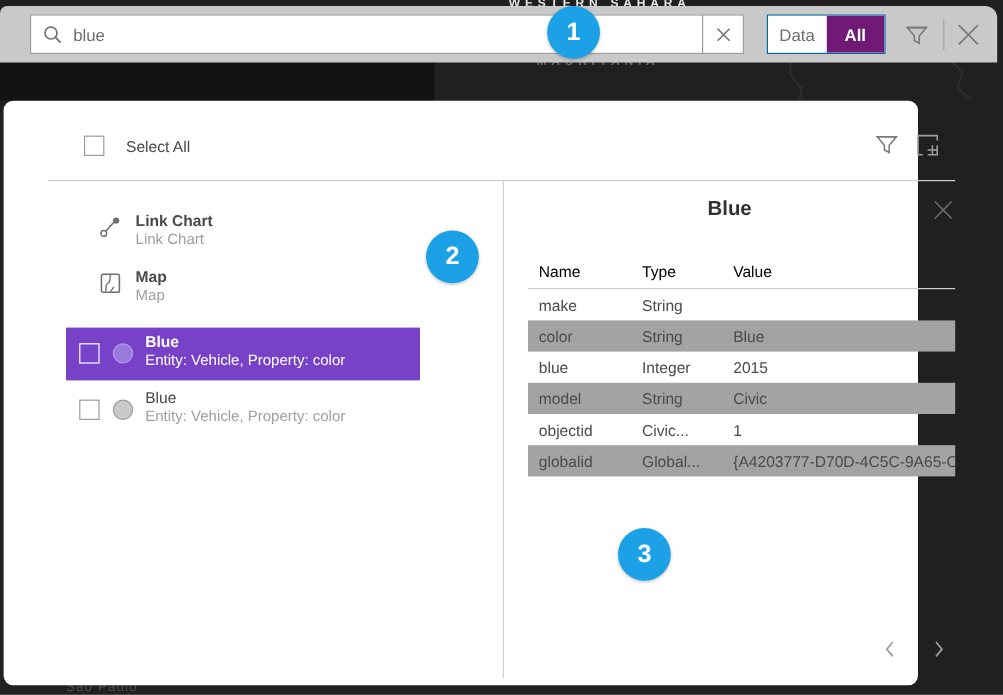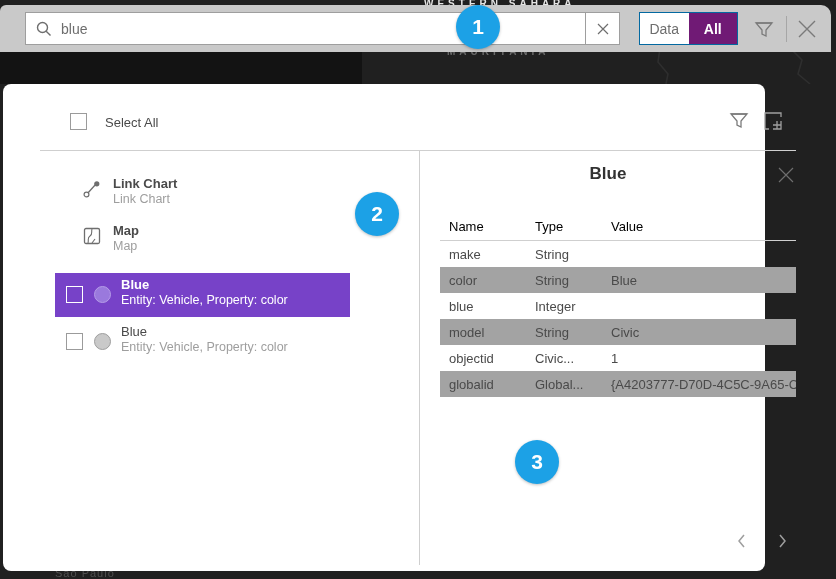--- a/index.html
+++ b/index.html
@@ -191,20 +191,21 @@
       <div>String</div>
     </div>
     <div class="frow alt">
       <div>color</div>
       <div>String</div>
       <div>Blue</div>
     </div>
     <div class="frow">
       <div>blue</div>
       <div>Integer</div>
+      <div>2015</div>
     </div>
     <div class="frow alt">
       <div>model</div>
       <div>String</div>
       <div>Civic</div>
     </div>
     <div class="frow">
       <div>objectid</div>
       <div>Civic...</div>
       <div>1</div>

